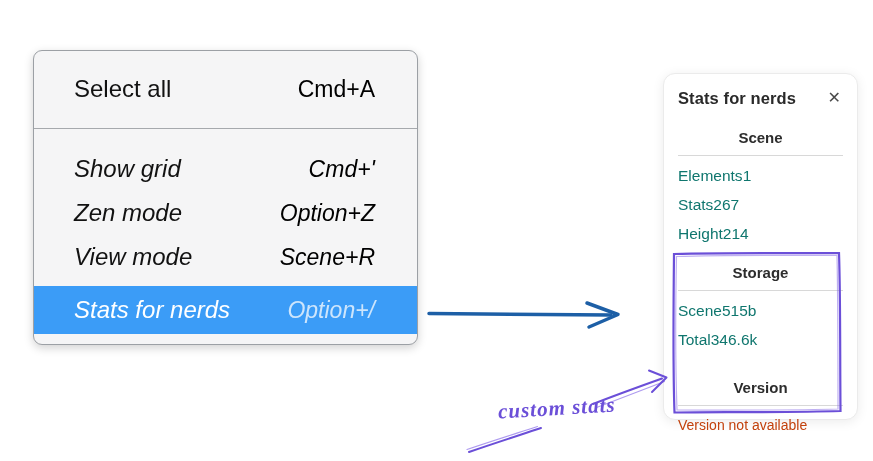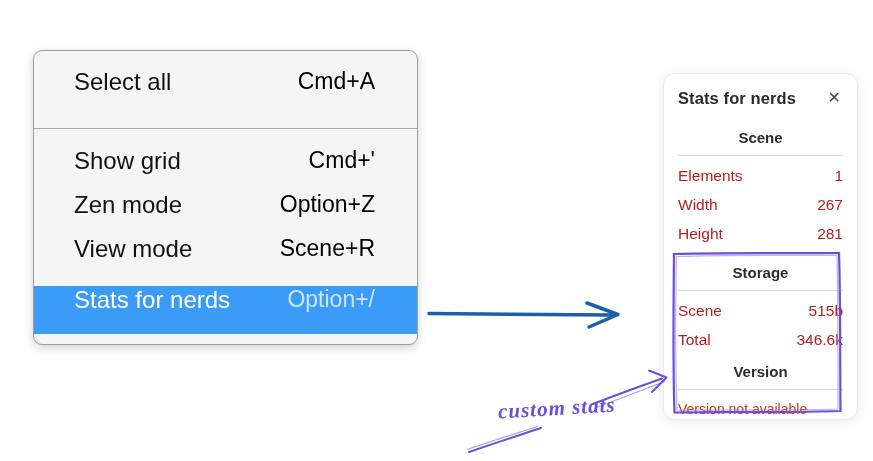--- a/index.html
+++ b/index.html
@@ -26,24 +26,25 @@
     border-radius: 9px;
     box-shadow: 0 3px 10px rgba(0,0,0,0.18);
     z-index: 1;
     overflow: hidden;
   }
   .menu-group.first { padding: 17px 0 18px; }
   .menu-divider {
     border-top: 1px solid #a6a9ad;
     height: 0;
   }
-  .menu-group.second { padding: 18px 0 10px; }
+  .menu-group.second { padding: 18px 0 10px; font-style: italic; }
   .menu-item {
     height: 44px;
     display: flex;
+    align-items: center;
     justify-content: space-between;
     padding: 0 42px 0 40px;
     cursor: default;
   }
   .menu-group.first .menu-item { height: 42px; }
   .menu-item .mi-label {
     font-size: 24px;
     color: #121212;
   }
   .menu-item .mi-shortcut {
@@ -93,33 +94,33 @@
     padding: 2px;
   }
   .section-header {
     text-align: center;
     font-weight: bold;
     font-size: 15px;
     color: #2d2d2d;
   }
   .section-header.scene { margin-top: 21px; }
   .section-header.storage { margin-top: 16px; }
-  .section-header.version { margin-top: 9px; }
+  .section-header.version { margin-top: 25px; }
   .rule {
     border-top: 1px solid #d8d8d8;
     height: 0;
     margin-top: 9px;
     margin-bottom: 5px;
   }
   .stat-row {
     display: flex;
-    justify-content: space-between;
+    justify-content: flex-start;
     font-size: 15.5px;
     line-height: 29px;
-    color: #b91c1c;
+    color: #0f766e;
   }
   .version-note {
     font-size: 14px;
     line-height: 29px;
     color: #c2410c;
   }
 
   
   .overlay {
     position: absolute;
@@ -214,26 +215,26 @@
   </div>
 
   <div class="section">
     <div class="section-header scene">Scene</div>
     <div class="rule"></div>
     <div class="stat-row">
       <span>Elements</span>
       <span>1</span>
     </div>
     <div class="stat-row">
-      <span>Width</span>
+      <span>Stats</span>
       <span>267</span>
     </div>
     <div class="stat-row">
       <span>Height</span>
-      <span>281</span>
+      <span>214</span>
     </div>
   </div>
 
   <div class="section">
     <div class="section-header storage">Storage</div>
     <div class="rule"></div>
     <div class="stat-row">
       <span>Scene</span>
       <span>515b</span>
     </div>

